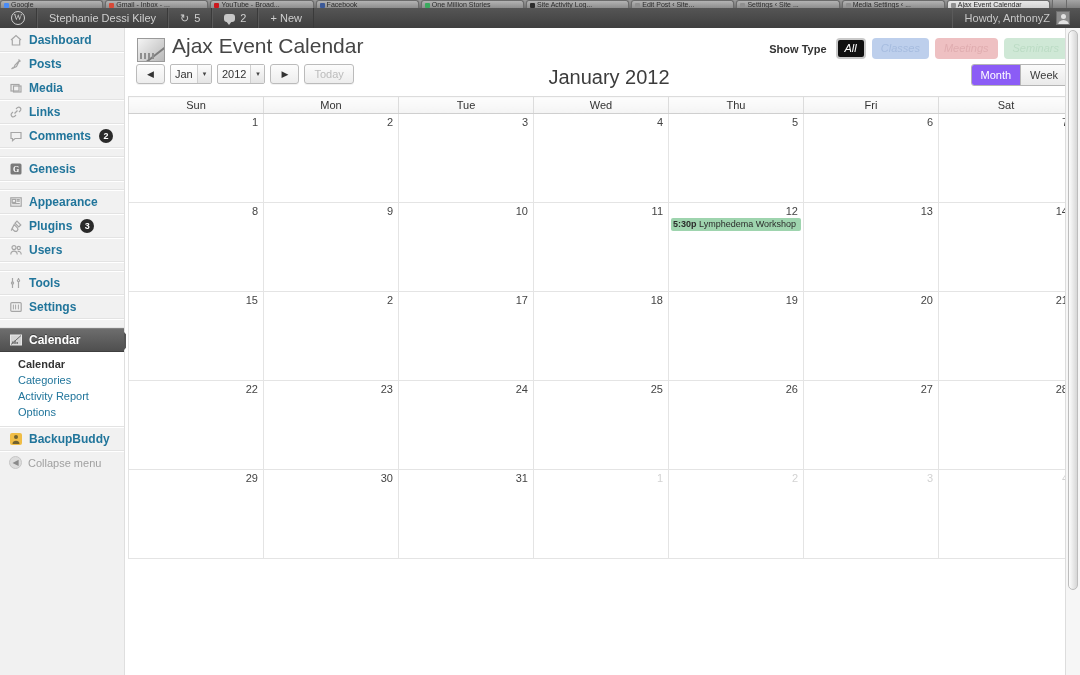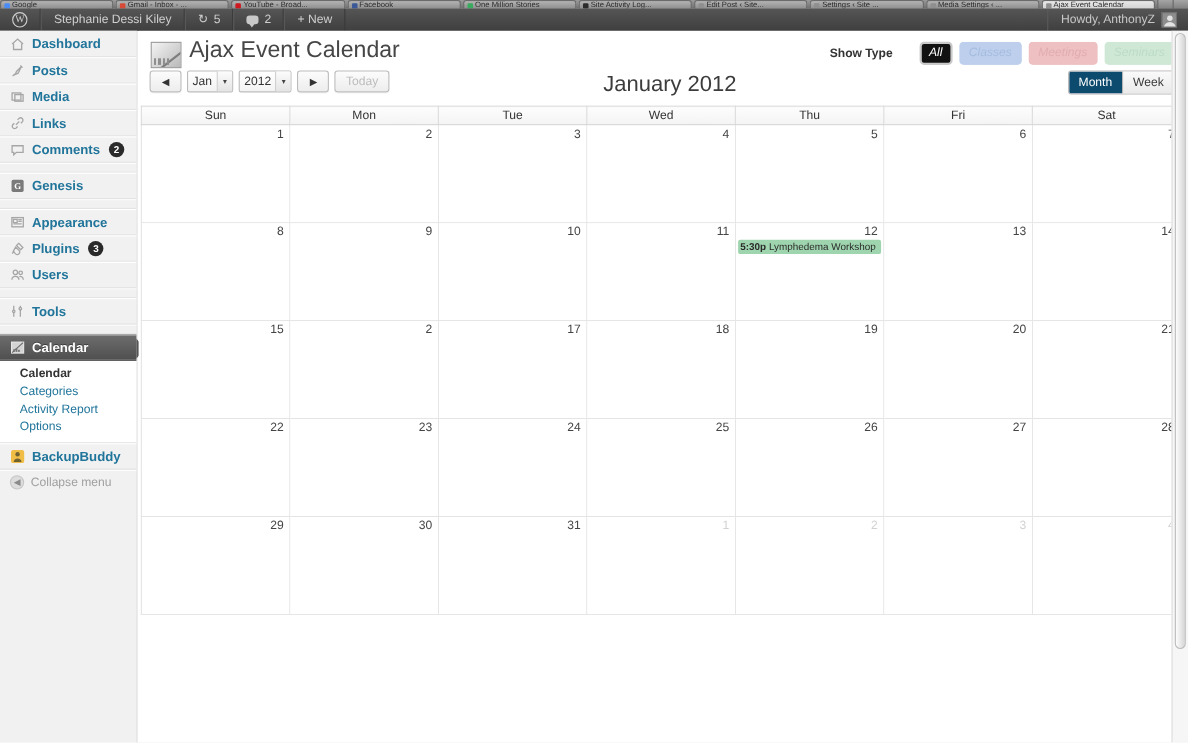--- a/index.html
+++ b/index.html
@@ -144,33 +144,33 @@
     background:linear-gradient(#fcfcfc,#e4e4e4); border-left:1px solid #cfcfcf;
     font-size:7px; color:#444;
   }
 
   .month-title {
     position:absolute; left:0; right:0; top:38px; text-align:center;
     font-size:20px; color:#3c3c3c; font-weight:normal;padding-left:12px;
   }
 
   .showtype { position:absolute; right:12px; top:10px; display:flex; align-items:center; gap:6px; }
-  .showtype-label { font-size:11px; font-weight:bold; color:#333; margin-right:18px; }
+  .showtype-label { font-size:11px; font-weight:bold; color:#333; margin-right:3px; }
   .type-btn {
     border-radius:4px; font-size:11px; padding:3px 8px; line-height:13px;
     border:1px solid transparent; white-space:nowrap;font-style:italic;
   }
   .type-btn.all { background:#111; color:#fff; border:2px solid #c9c9c9; padding:2px 7px; }
 
   .viewtoggle { position:absolute; right:12px; top:36px; display:flex;
                 border:1px solid #b5b5b5; border-radius:3px; overflow:hidden; }
   .vt {
     font-size:11px; padding:3px 9px; line-height:14px;
   }
-  .vt.active { background:#0c4a6e; color:#fff; }
+  .vt.active { background:#8b5cf6; color:#fff; }
   .vt.inactive { background:linear-gradient(#fafafa,#eaeaea); color:#3a3a3a; border-left:1px solid #b5b5b5;}
 
   
   .calwrap { position:absolute; left:2px; top:68px; width:946px; }
   table.cal { border-collapse:collapse; width:946px; table-layout:fixed; }
   table.cal th {
     font-size:11px; font-weight:normal; color:#333; height:17px;
     background:linear-gradient(#fdfdfd,#f4f4f4);
     border:1px solid #dcdcdc; border-bottom:1px solid #cfcfcf;
   }
@@ -319,20 +319,27 @@
       </div>
       <div class="menu-sep"></div>
       <div class="menu-item">
         <span class="mi-icon"><svg width="14" height="14" viewBox="0 0 14 14" fill="none" stroke="#9a9a9a" stroke-width="1.2">
             <path d="M3.5 2v4.4M3.5 7.6V12"></path>
             <circle cx="3.5" cy="7" r="1.1"></circle>
             <path d="M9.5 2v2M9.5 5.2V12"></path>
             <circle cx="9.5" cy="4.6" r="1.1"></circle>
           </svg></span>
         <span>Tools</span>
+      </div>
+      <div class="menu-item">
+        <span class="mi-icon"><svg width="14" height="14" viewBox="0 0 14 14">
+            <rect x="1.8" y="2.6" width="10.4" height="8.8" rx="1" fill="none" stroke="#9a9a9a" stroke-width="1.2"></rect>
+            <path d="M4.4 4.6v4.8M6.6 4.6v4.8M9.4 4.6v4.8" stroke="#9a9a9a" stroke-width="1"></path>
+          </svg></span>
+        <span>Settings</span>
       </div>
       <div class="menu-sep"></div>
       <div class="menu-item current">
         <span class="mi-icon"><svg width="14" height="14" viewBox="0 0 14 14">
             <rect x="1.5" y="2" width="11" height="10" fill="#e9e9e9" stroke="#fff" stroke-width="1"></rect>
             <path d="M2 11.5L12 2.5" stroke="#6a6a6a" stroke-width="1"></path>
             <rect x="3" y="8.5" width="1.6" height="2.4" fill="#7a7a7a"></rect>
             <rect x="5.2" y="7.6" width="1.6" height="3.3" fill="#7a7a7a"></rect>
             <rect x="7.4" y="9" width="1.6" height="1.9" fill="#7a7a7a"></rect>
           </svg></span>

